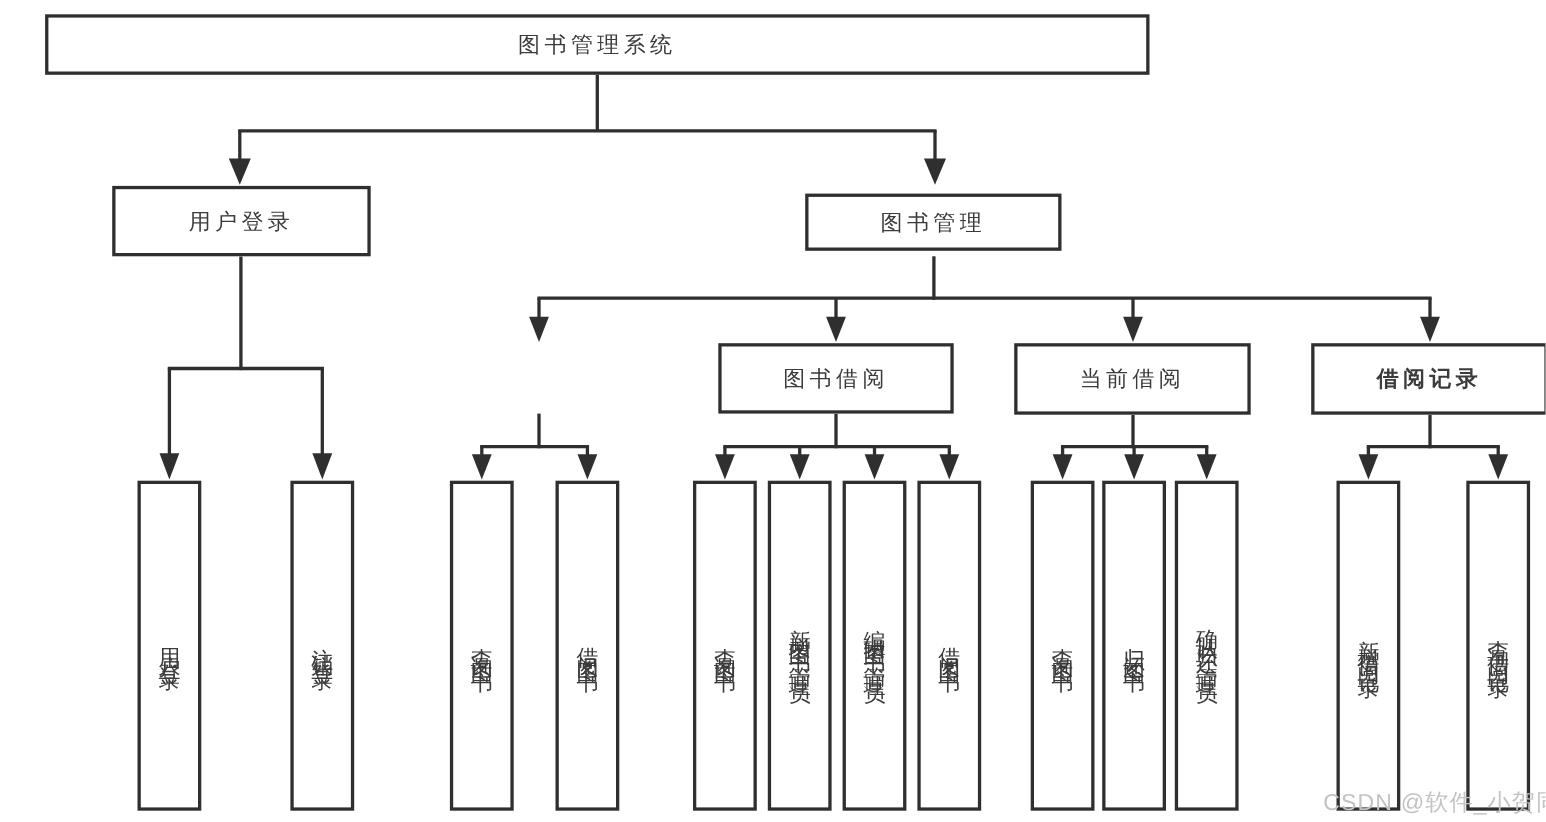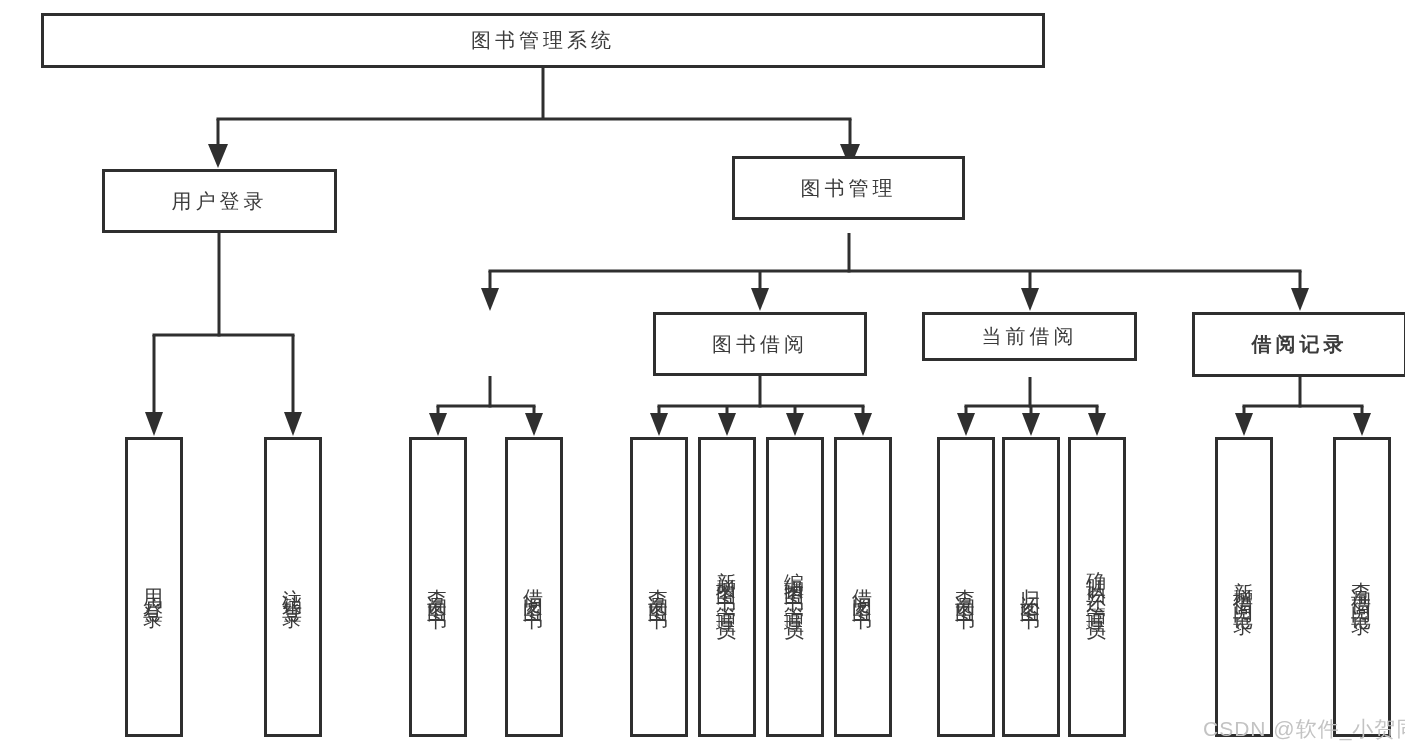--- a/index.html
+++ b/index.html
@@ -144,28 +144,28 @@
     </g>
   </svg>
 
   <div class="hbox" style="left:21px; top:13px; width:1004px; height:55px;">
     <span>图书管理系统</span>
   </div>
 
   <div class="hbox" style="left:82px; top:169px; width:235px; height:64px;">
     <span>用户登录</span>
   </div>
-  <div class="hbox" style="left:712px; top:156px; width:233px; height:64px;">
+  <div class="hbox" style="left:712px; top:176px; width:233px; height:52px;">
     <span>图书管理</span>
   </div>
 
   <div class="hbox" style="left:633px; top:312px; width:214px; height:64px;">
     <span>图书借阅</span>
   </div>
-  <div class="hbox" style="left:902px; top:312px; width:215px; height:49px;">
+  <div class="hbox" style="left:902px; top:312px; width:215px; height:65px;">
     <span>当前借阅</span>
   </div>
   <div class="hbox" style="left:1172px; top:312px; width:215px; height:65px;font-weight:bold;">
     <span>借阅记录</span>
   </div>
 
   <div class="leaf" style="left:105px;">
     <span class="vtext">用户登录</span>
   </div>
   <div class="leaf" style="left:244px;">

